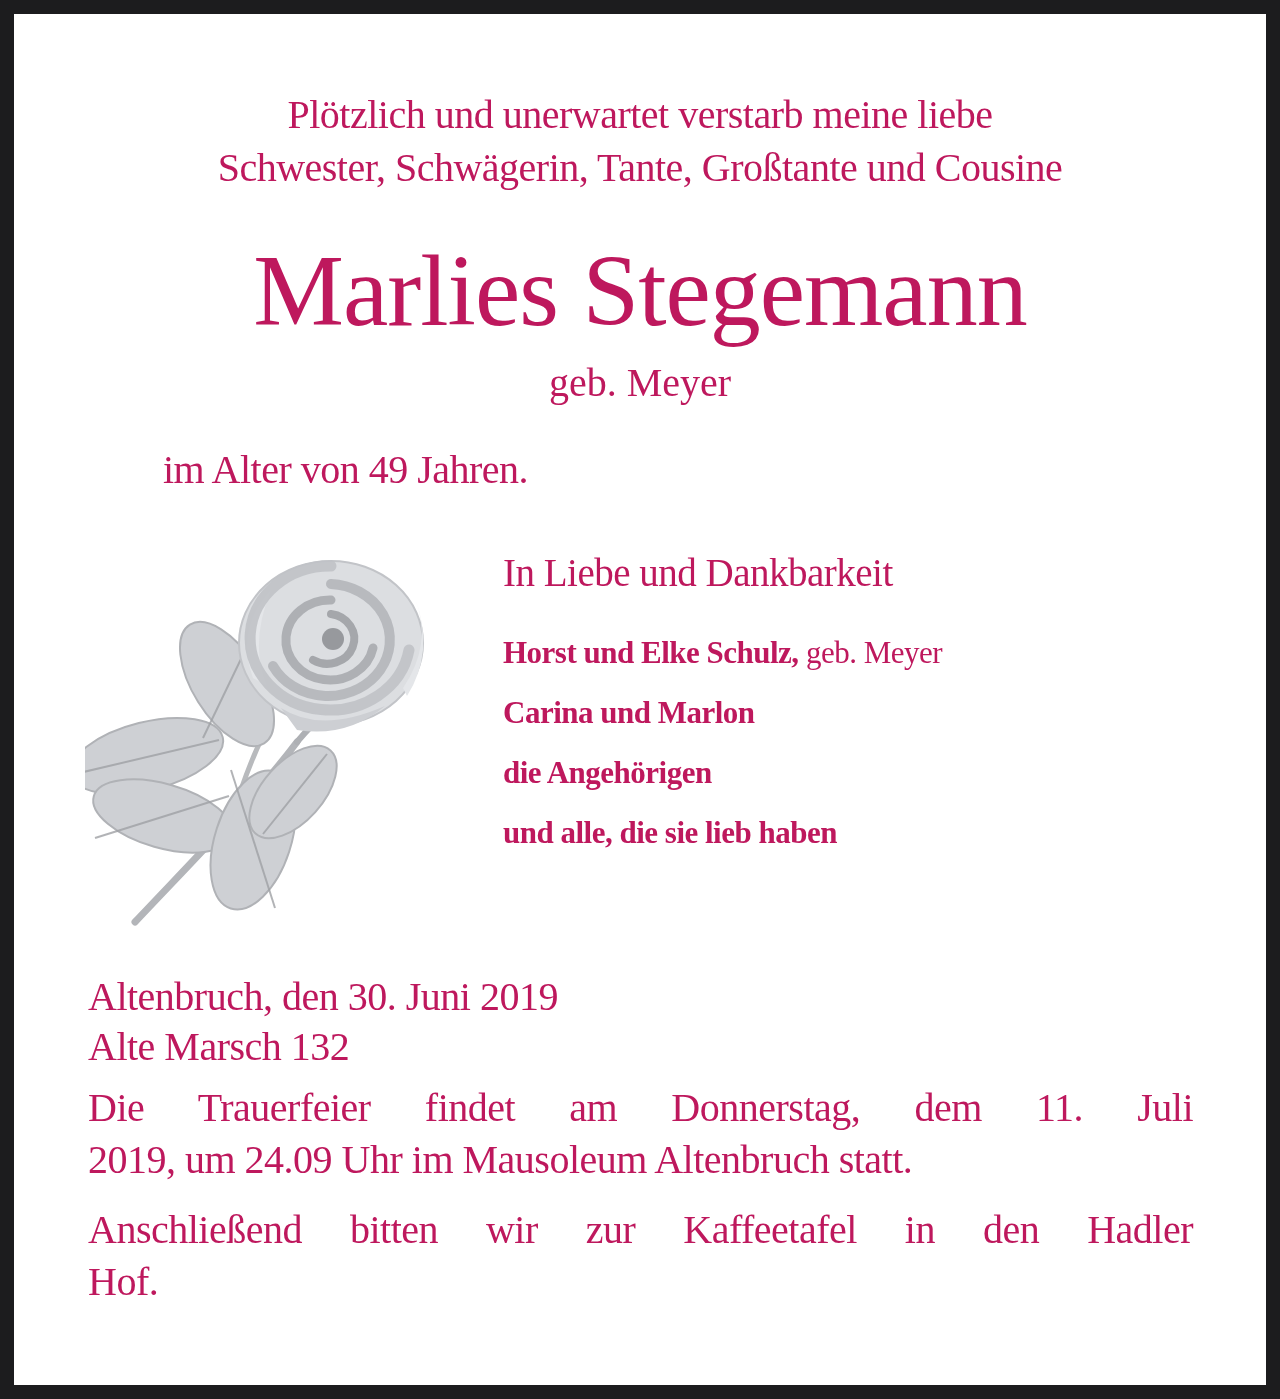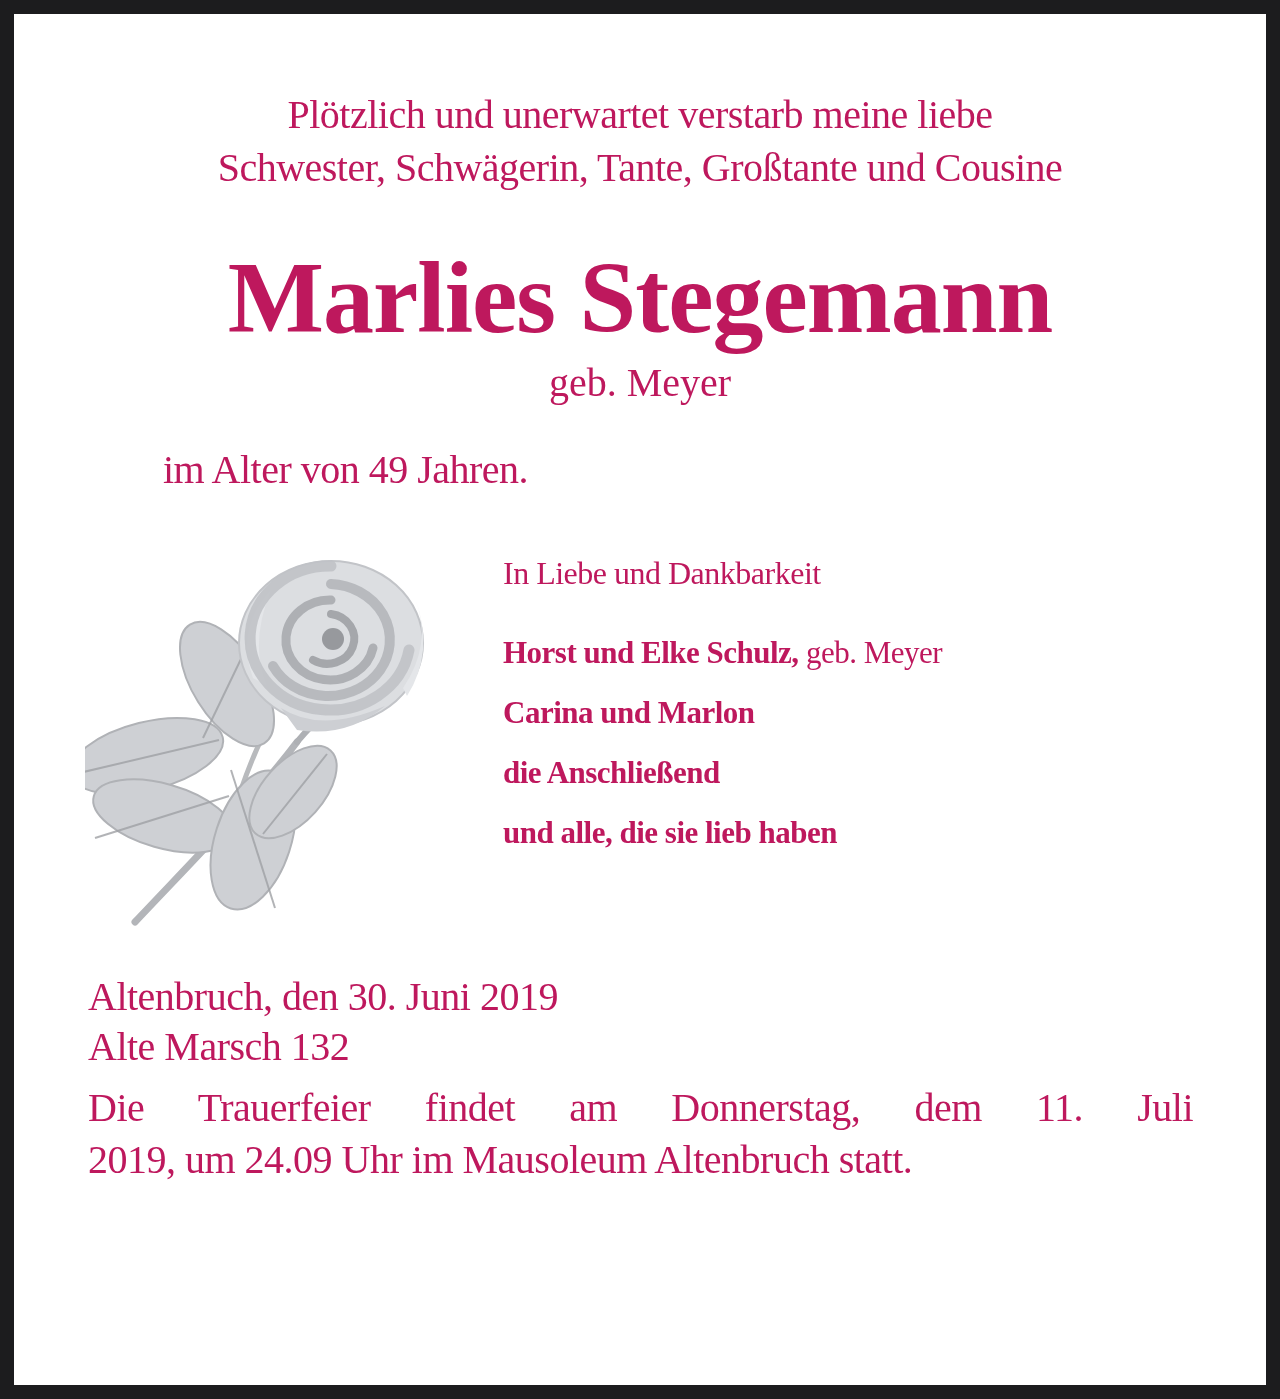--- a/index.html
+++ b/index.html
@@ -18,24 +18,24 @@
     background:#ffffff;
   }
   .intro{
     position:absolute;top:88px;left:14px;right:14px;
     text-align:center;
     font-size:40px;line-height:53px;
     letter-spacing:-0.5px;
   }
   .deceased-name{
     position:absolute;top:234px;left:14px;right:14px;
-    margin:8px;
+    margin:1px;
     text-align:center;
     font-size:102px;line-height:112px;
-    font-weight:700;
+    font-weight:400;
     letter-spacing:-1px;
   }
   .maiden{
     position:absolute;top:360px;left:14px;right:14px;
     text-align:center;
     font-size:40px;line-height:46px;
   }
   .age{
     position:absolute;top:446px;left:163px;
     font-size:40px;line-height:48px;
@@ -43,21 +43,21 @@
   }
   .rose{
     position:absolute;left:85px;top:548px;
     width:365px;height:395px;
   }
   .rose svg{width:100%;height:100%;}
   .mourn{
     position:absolute;left:503px;top:549px;right:60px;
   }
   .tribute{
-    font-size:32px;line-height:48px;
+    font-size:39px;line-height:48px;
     margin:0 0 26px 0;
     letter-spacing:-0.5px;
   }
   .mline{
     font-size:31px;line-height:60px;
     letter-spacing:-0.5px;
   }
   .mline .b{font-weight:700;}
   .bottom{
     position:absolute;left:88px;top:972px;width:1105px;
@@ -126,27 +126,31 @@
       </g>
       <circle cx="248" cy="91" r="11" fill="#97999d"></circle>
       <path d="M196,160 Q236,186 300,158 Q262,190 212,182 Z" fill="#cdcfd3"></path>
     </svg>
   </div>
 
   <div class="mourn">
     <div class="tribute">In Liebe und Dankbarkeit</div>
     <div class="mline"><span class="b">Horst und Elke Schulz,</span><span> geb. Meyer</span></div>
     <div class="mline"><span class="b">Carina und Marlon</span><span></span></div>
-    <div class="mline"><span class="b">die Anschließend</span><span></span></div>
+    <div class="mline"><span class="b">die Angehörigen</span><span></span></div>
     <div class="mline"><span class="b">und alle, die sie lieb haben</span><span></span></div>
   </div>
 
   <div class="bottom">
     <div>Altenbruch, den 30. Juni 2019</div>
     <div>Alte Marsch 132</div>
   </div>
 
   <div class="para p1">
     <div class="just">Die Trauerfeier findet am Donnerstag, dem 11. Juli</div>
     <div>2019, um 24.09 Uhr im Mausoleum Altenbruch statt.</div>
   </div>
 
+  <div class="para p2">
+    <div class="just">Anschließend bitten wir zur Kaffeetafel in den Hadler</div>
+    <div>Hof.</div>
+  </div>
 </div>
 
 </body></html>

